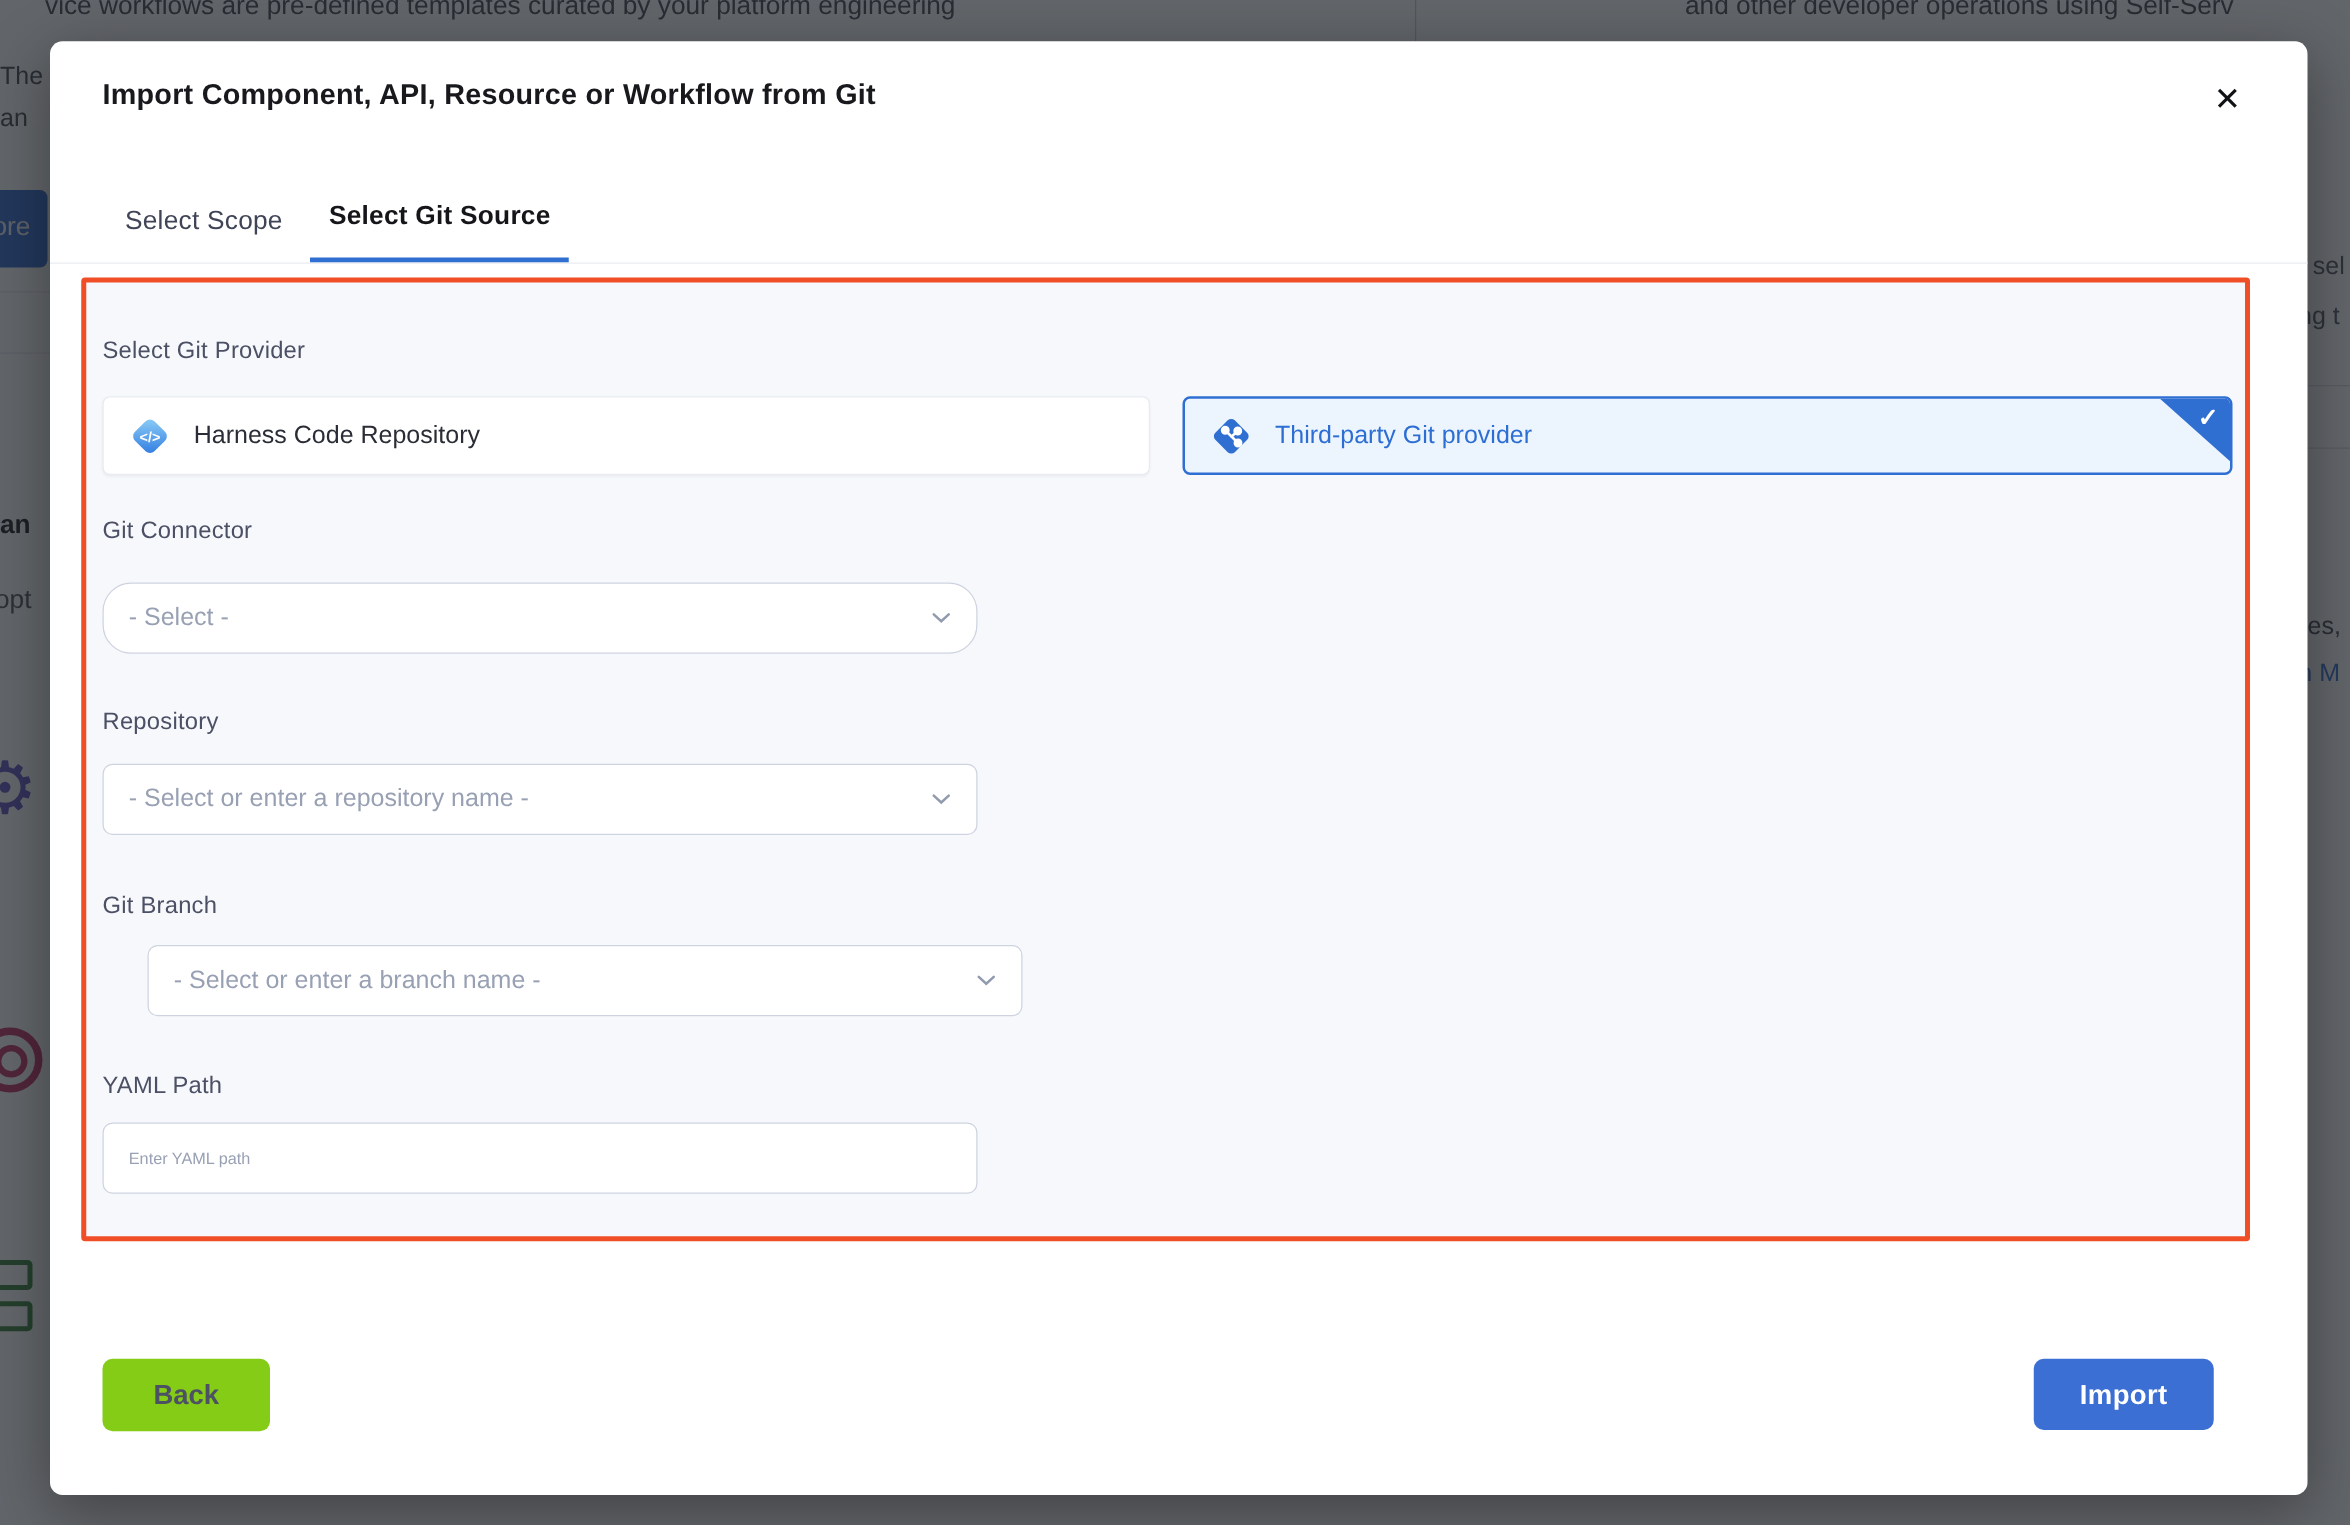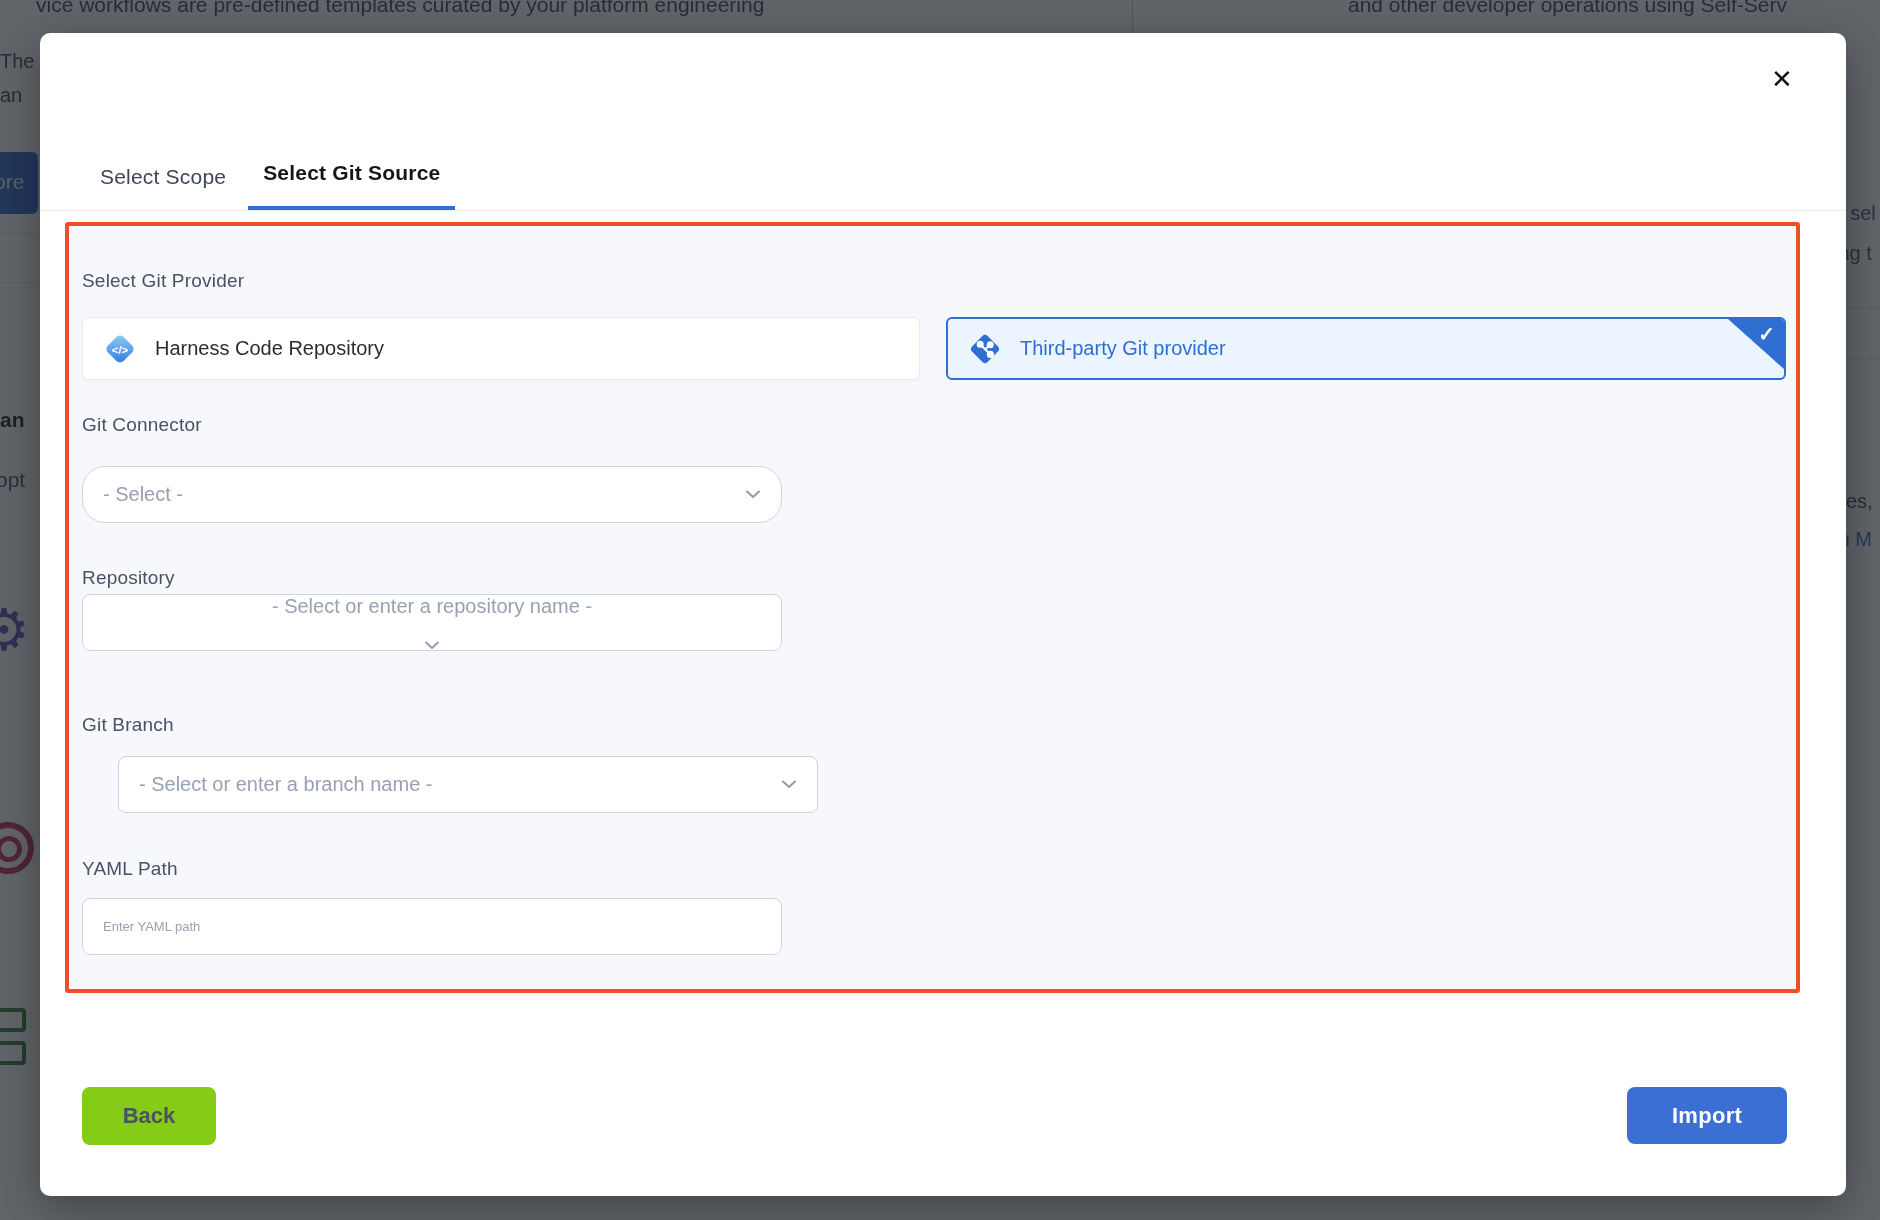--- a/index.html
+++ b/index.html
@@ -95,21 +95,21 @@
     font-size:13px; color:#2a2d35; font-family:inherit;
   }
   input.yaml-input::placeholder { color:#98a0b3; opacity:1; }
 
   .back-btn {
     position:absolute; left:42px; top:1054px; width:134px; height:58px;
     background:#84cc16; border:none; border-radius:8px; color:#4c5164;
     font-size:22px; font-weight:600; cursor:pointer; font-family:inherit;
   }
   .import-btn {
-    position:absolute; left:1587px; top:1054px; width:160px; height:57px;
+    position:absolute; left:1587px; top:1054px; width:144px; height:57px;
     background:#3b6fd4; border:none; border-radius:8px; color:#ffffff;
     font-size:22px; font-weight:700; cursor:pointer; font-family:inherit; letter-spacing:.3px;
   }
 </style>
 </head>
 <body>
 
 <div class="page">
   <div class="bg-text" style="left:36px; top:-7px;">vice workflows are pre-defined templates curated by your platform engineering</div>
   <div class="bg-divider" style="left:1132px; top:0;"></div>
@@ -140,20 +140,21 @@
   <div class="bg-line" style="left:1842px; top:308px; width:38px; background:#d9dce3;"></div>
   <div class="bg-line" style="left:1842px; top:358px; width:38px; background:#d9dce3;"></div>
   <div class="bg-frag" style="left:1836px; top:490px; color:#3d414d;">ces,</div>
   <div class="bg-frag" style="left:1832px; top:528px; color:#2e6bd6;">rn M</div>
 </div>
 
 <div class="overlay"></div>
 
 <div class="modal">
 
+  <div class="modal-title">Import Component, API, Resource or Workflow from Git</div>
   <button class="close-btn">✕</button>
 
   <div class="tabs">
     <button class="tab">Select Scope</button>
     <button class="tab active">Select Git Source</button>
   </div>
   <div class="tabs-divider"></div>
 
   <div class="region">
 
@@ -193,21 +194,21 @@
 
     <div class="field-label" style="top:188px;">Git Connector</div>
     <div class="select-box" style="top:240px;border-radius:23px;">
       <span class="ph">- Select -</span>
       <svg width="16" height="9" viewBox="0 0 16 9">
         <path d="M2 1.5l6 5.5 6-5.5" fill="none" stroke="#929aae" stroke-width="2" stroke-linecap="round"></path>
       </svg>
     </div>
 
     <div class="field-label" style="top:341px;">Repository</div>
-    <div class="select-box" style="top:368px;flex-direction:column;">
+    <div class="select-box" style="top:385px;">
       <span class="ph">- Select or enter a repository name -</span>
       <svg width="16" height="9" viewBox="0 0 16 9">
         <path d="M2 1.5l6 5.5 6-5.5" fill="none" stroke="#929aae" stroke-width="2" stroke-linecap="round"></path>
       </svg>
     </div>
 
     <div class="field-label" style="top:488px;">Git Branch</div>
     <div class="select-box" style="top:530px;margin-left:36px;">
       <span class="ph">- Select or enter a branch name -</span>
       <svg width="16" height="9" viewBox="0 0 16 9">

